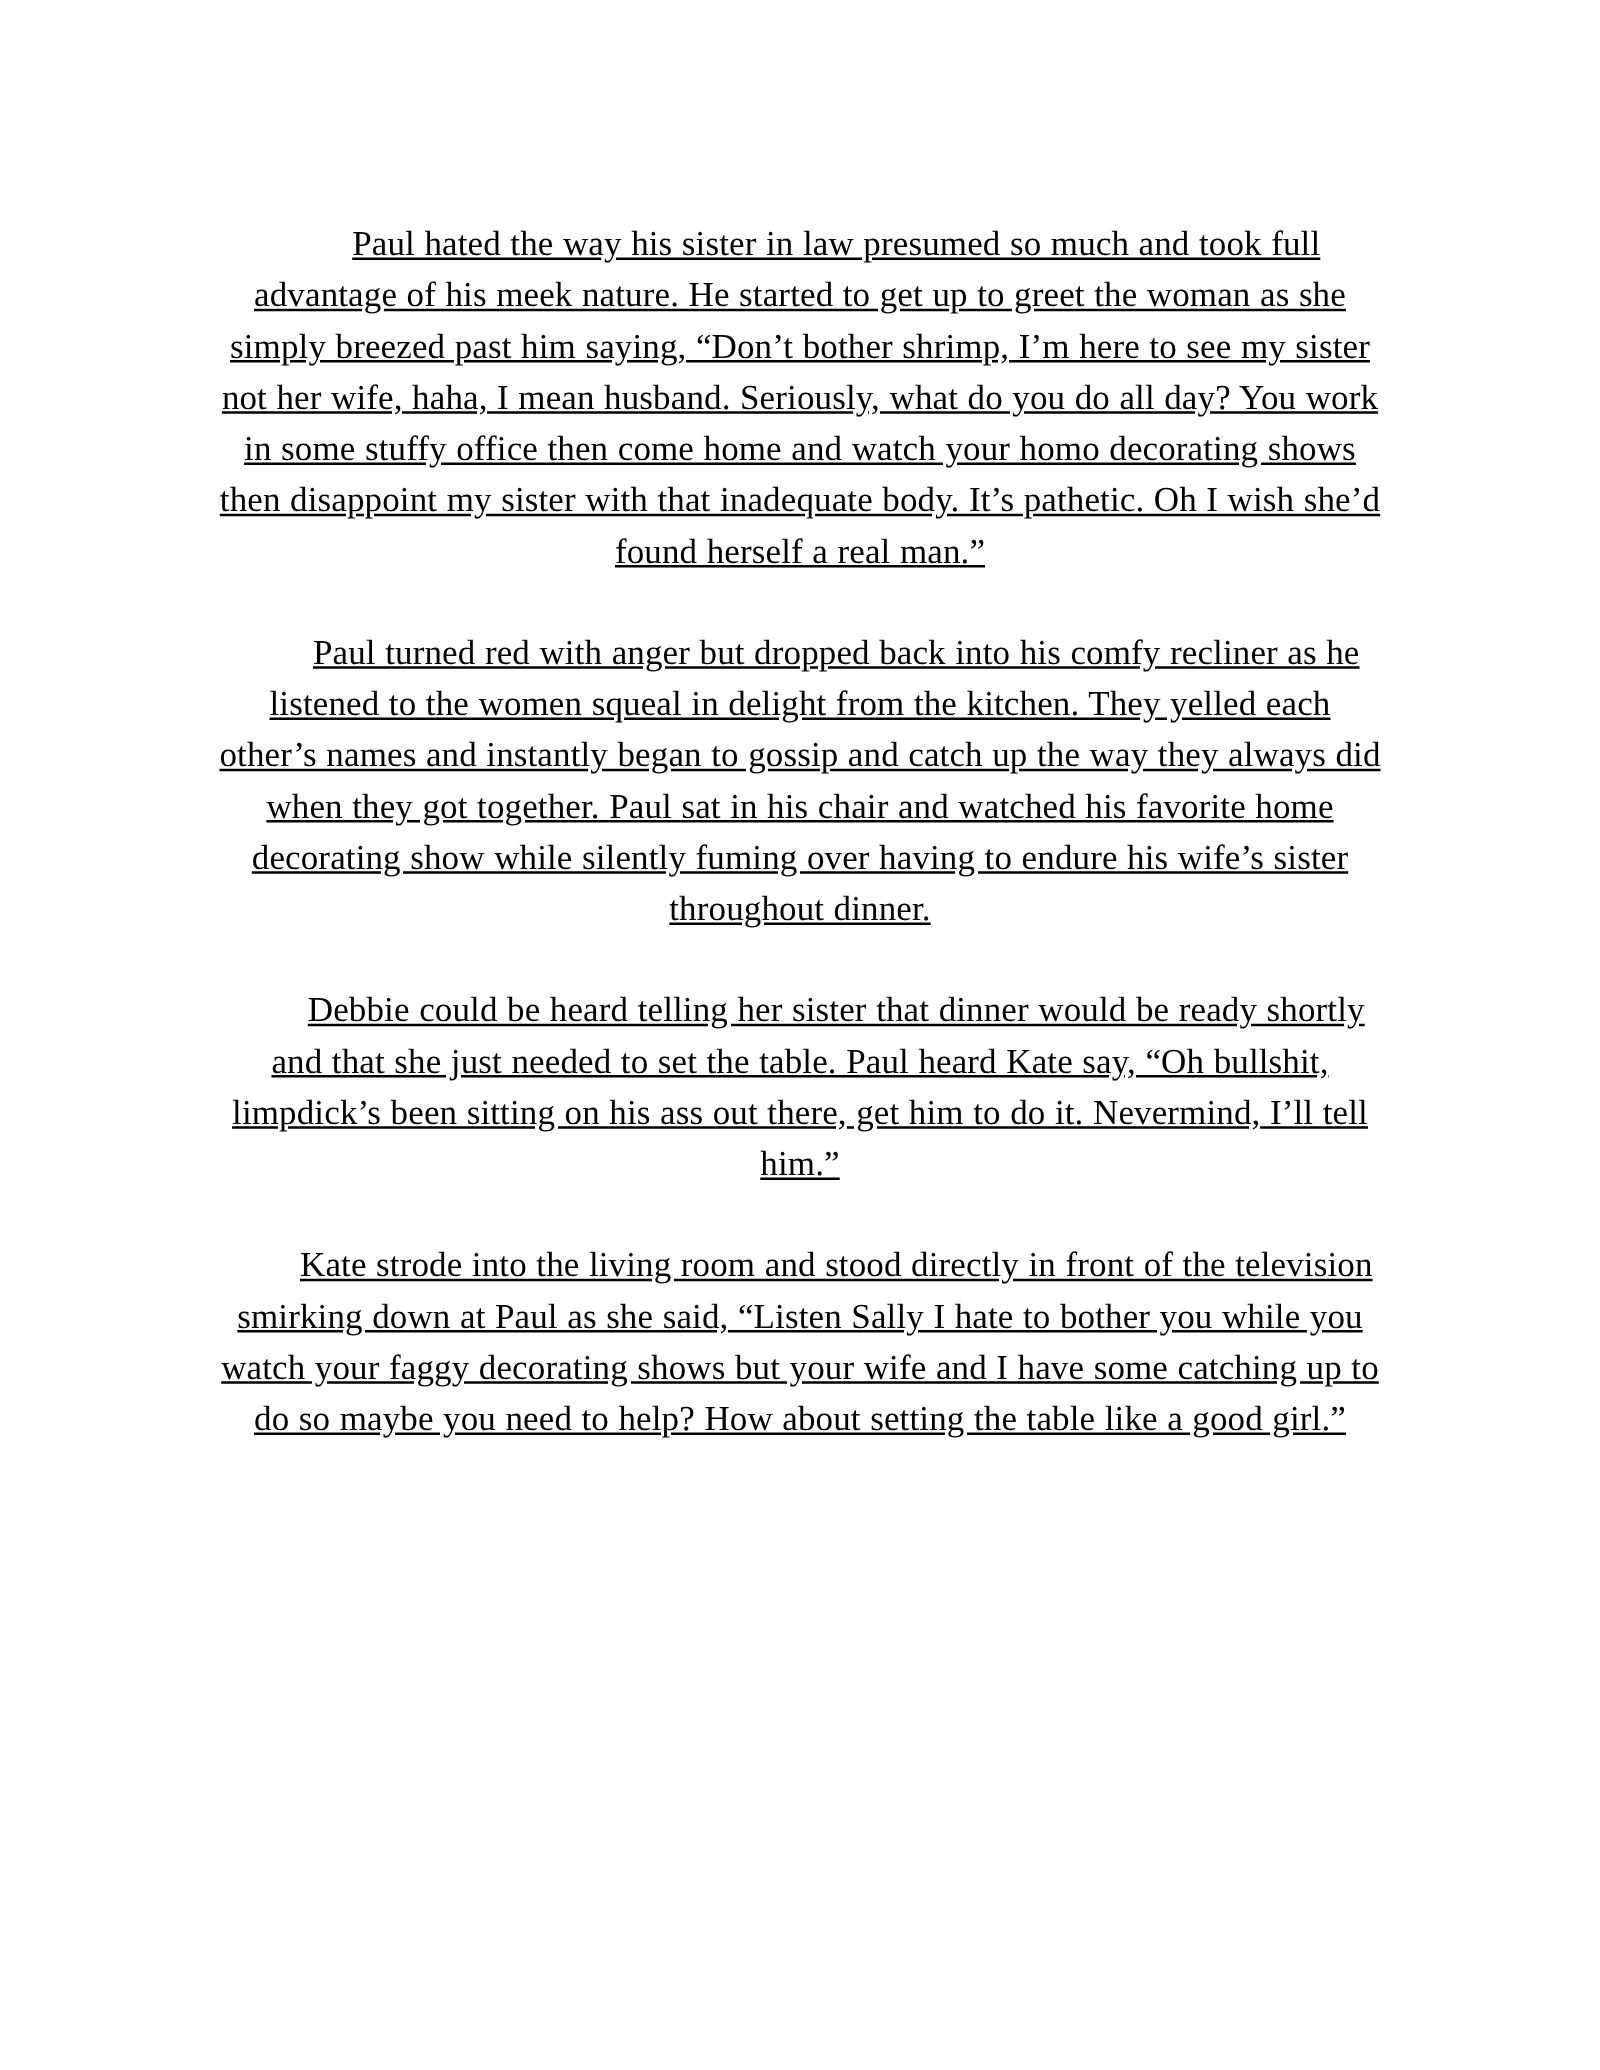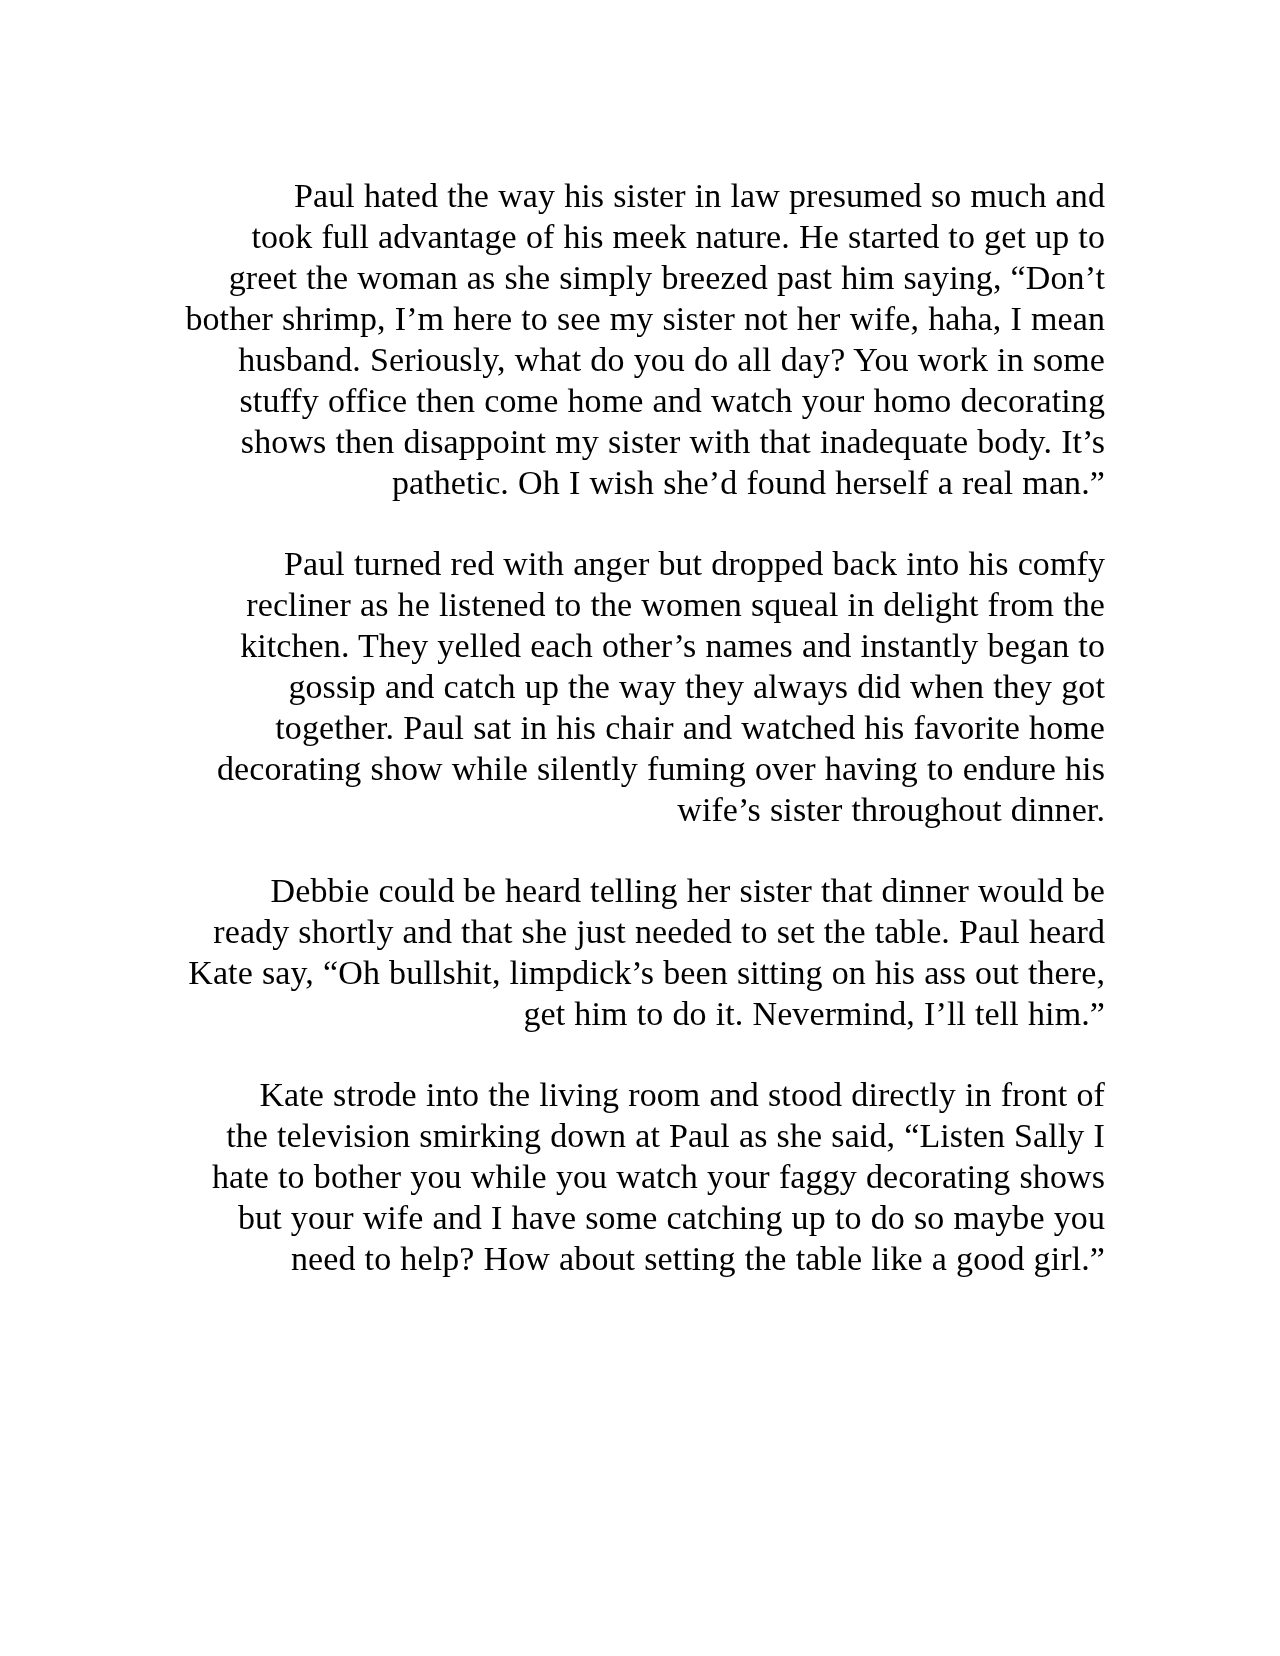--- a/index.html
+++ b/index.html
@@ -18,27 +18,28 @@
     height: 1656px;
     box-sizing: border-box;
     padding: 175px 145px 60px 145px;
     background: #ffffff;
   }
   .doc-body {
     width: 930px;
     margin: 0 auto;
   }
   .paragraph {
-    font-size: 34px;
+    font-size: 28px;
     line-height: 41px;
-    text-align: right;
+    text-align: center;
     text-indent: 0;
     margin: 0 0 40px 0;
     letter-spacing: 0.1px;
     word-spacing: 0.5px;
+    text-decoration: underline;
   }
   .paragraph:last-child {
     margin-bottom: 16px;
   }
   .indent {
     display: inline-block;
     width: 58px;
   }
 </style>
 </head>

